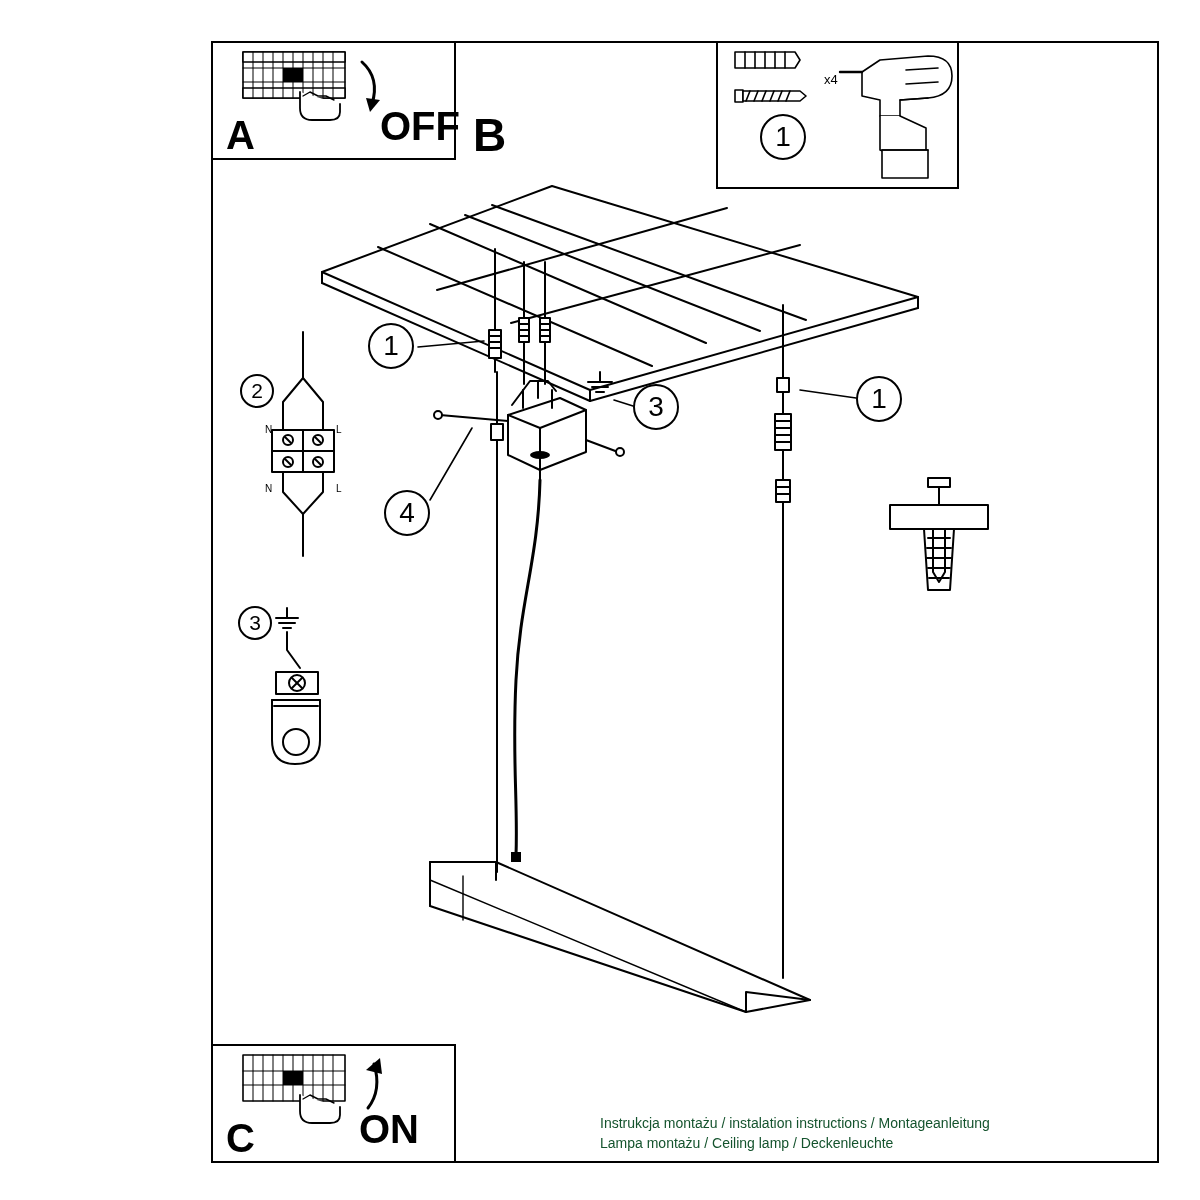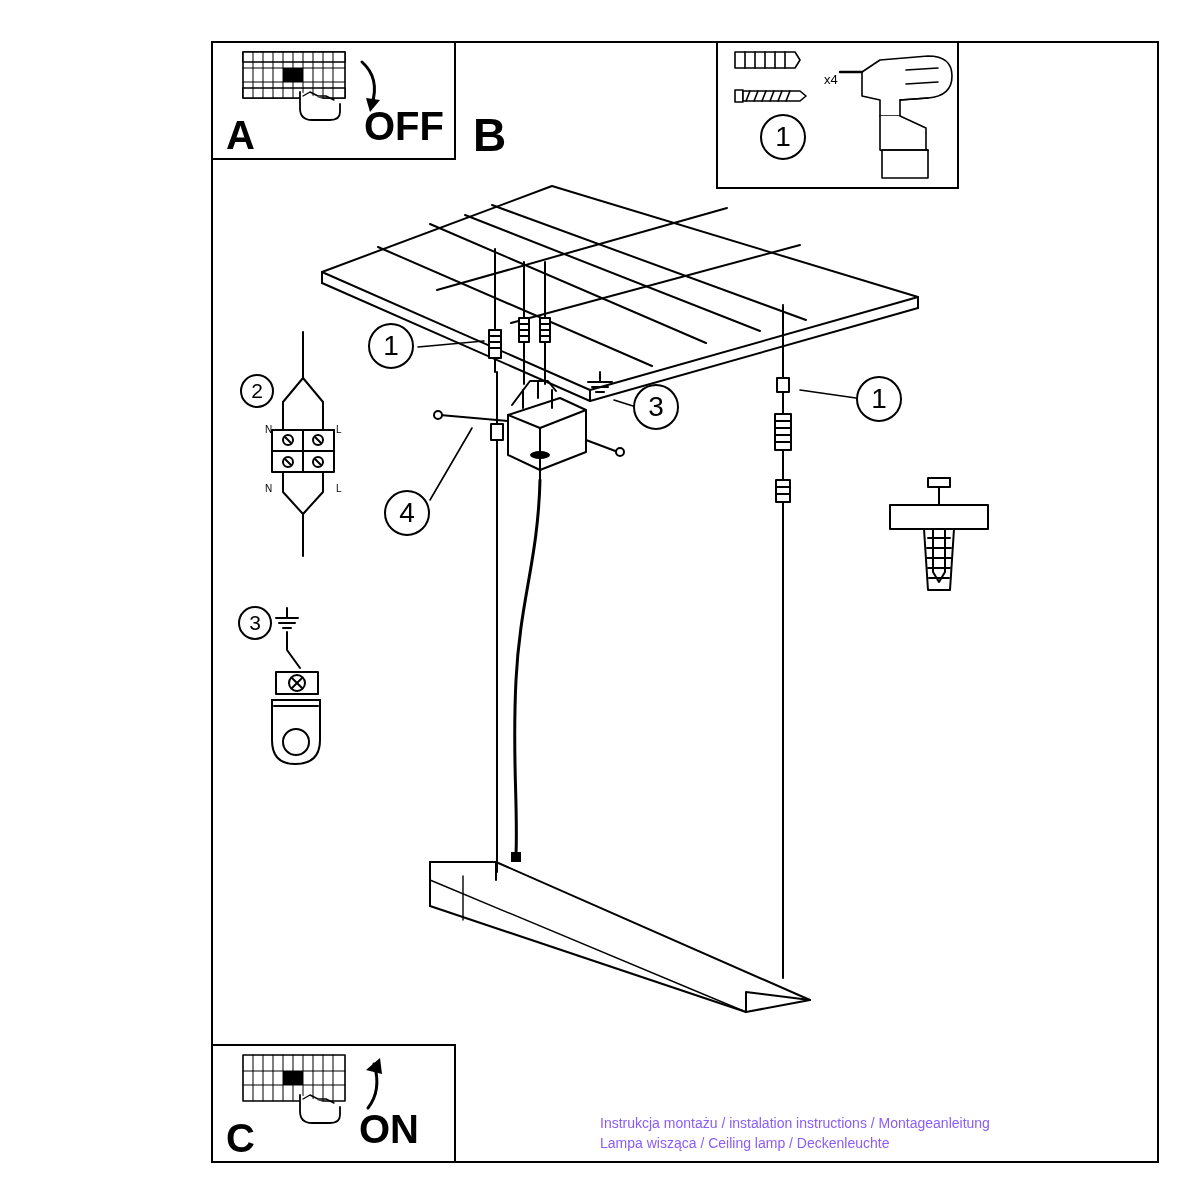--- a/index.html
+++ b/index.html
@@ -52,21 +52,21 @@
   }
   .lbl-tiny {
     font-size: 10px;
   }
   .footer-text {
     position: absolute;
     left: 600px;
     top: 1113px;
     font-size: 14px;
     line-height: 20px;
-    color: #8b5cf6;
+    color: #14532d;
   }
   .circnum {
     position: absolute;
     width: 46px;
     height: 46px;
     border: 2.5px solid #000000;
     border-radius: 50%;
     box-sizing: border-box;
     text-align: center;
     font-size: 28px;
@@ -331,21 +331,21 @@
       <rect x="283" y="68" width="20" height="14" fill="#000000" stroke="none"></rect>
 
       <path d="M 300 92 L 300 108 Q 300 120 312 120 L 330 120 Q 340 120 340 112 L 340 104" stroke-width="1.8" fill="#ffffff"></path>
       <path d="M 303 96 L 310 92 L 318 96 L 326 96 L 334 100" stroke-width="1.4"></path>
 
       <path d="M 362 62 Q 380 78 372 104" stroke-width="3"></path>
       <polygon points="366,98 380,100 370,112" fill="#000000" stroke="none"></polygon>
     </g>
   </svg>
   <div class="lbl lbl-big" style="left:226px; top:113px;">A</div>
-  <div class="lbl lbl-big" style="left:364px; top:104px;">OFF</div>
+  <div class="lbl lbl-big" style="left:380px; top:104px;">OFF</div>
 
   <div class="lbl lbl-big" style="left:473px; top:108px; font-size:46px;">B</div>
 
   <div class="boxTools"></div>
   <svg class="layer" viewBox="0 0 1200 1200">
     <g fill="none" stroke="#000000" stroke-width="1.6" stroke-linecap="round" stroke-linejoin="round">
 
       <g>
         <polygon points="735,52 795,52 800,60 795,68 735,68" fill="#ffffff"></polygon>
         <line x1="745" y1="52" x2="745" y2="68"></line>
@@ -416,16 +416,16 @@
   <div class="circnum sm" style="left:238px; top:606px;">3</div>
   <div class="circnum" style="left:384px; top:490px;">4</div>
 
   <div class="lbl lbl-tiny" style="left:265px; top:424px;">N</div>
   <div class="lbl lbl-tiny" style="left:336px; top:424px;">L</div>
   <div class="lbl lbl-tiny" style="left:265px; top:483px;">N</div>
   <div class="lbl lbl-tiny" style="left:336px; top:483px;">L</div>
 
   <div class="footer-text">
     <div>Instrukcja montażu / instalation instructions / Montageanleitung</div>
-    <div>Lampa wisząca / Ceiling lamp / Deckenleuchte</div>
+    <div>Lampa montażu / Ceiling lamp / Deckenleuchte</div>
   </div>
 
 </div>
 
 </body></html>

